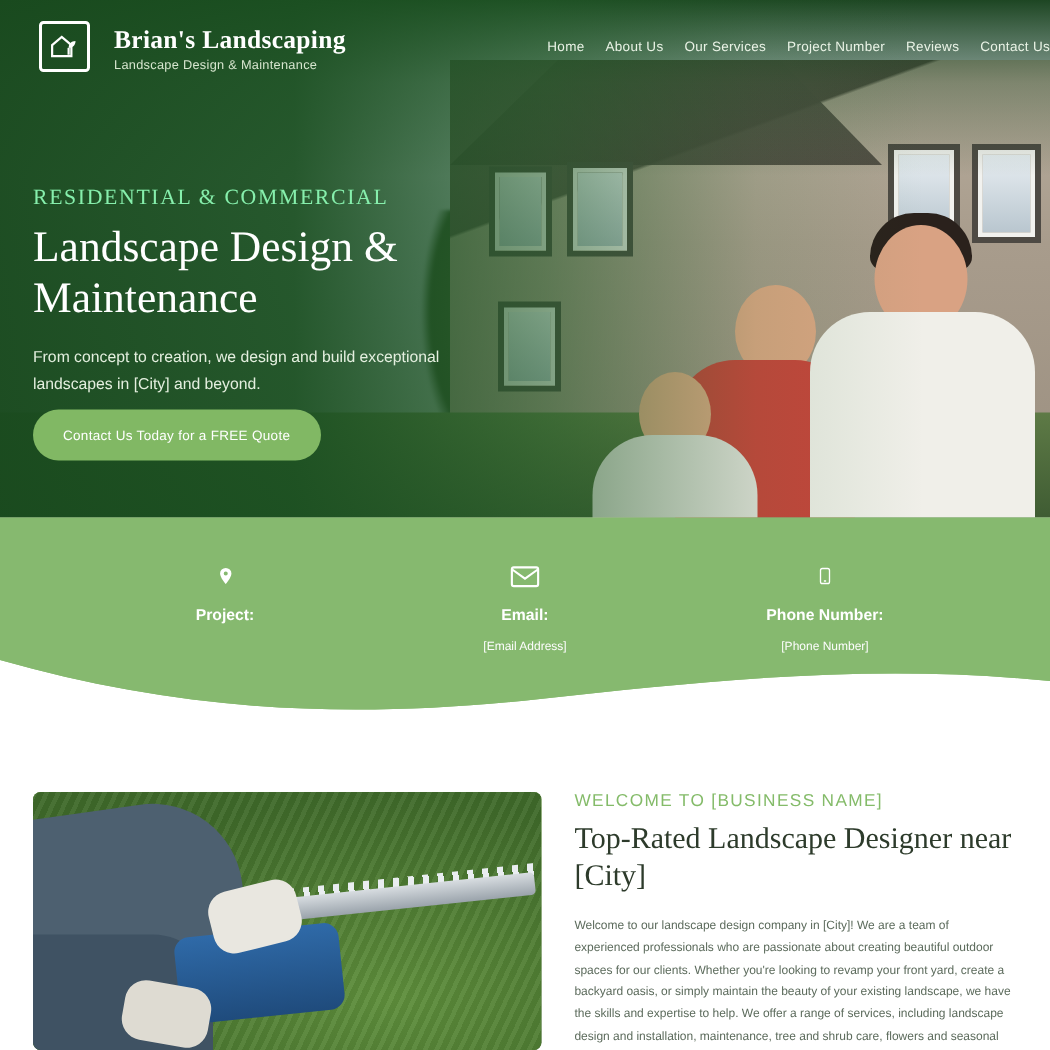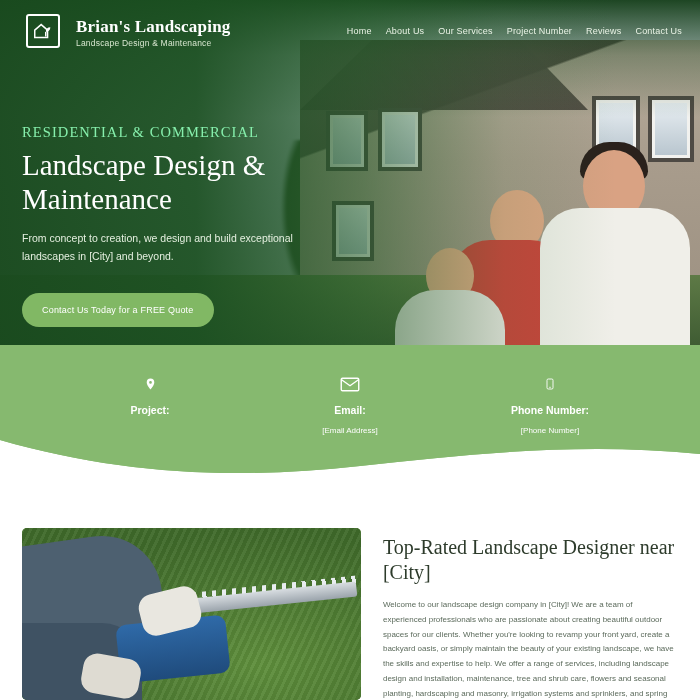--- a/index.html
+++ b/index.html
@@ -94,40 +94,40 @@
     border: 2px solid #ffffff; border-radius: 3px;
     display: flex; align-items: center; justify-content: center;
   }
   .logo-mark svg { display: block; }
   .brand-text { line-height: 1.05; }
   .brand-name {
     color: #ffffff; font-size: 17px; font-weight: 700; letter-spacing: .2px;
     font-family: "Liberation Serif", serif;
   }
   .brand-tag { color: #d7e6cf; font-size: 8.5px; margin-top: 3px; letter-spacing: .2px; }
-  .nav { margin-left: auto; display: flex; align-items: flex-start; gap: 14px; padding-right: 18px; }
+  .nav { margin-left: auto; display: flex; align-items: flex-start; gap: 14px; }
   .nav a {
     color: #eaf3e6; font-size: 9px; text-decoration: none; letter-spacing: .2px;
   }
 
   
   .hero-content { position: absolute; left: 22px; top: 124px; width: 330px; z-index: 4; }
   .hero-eyebrow {
     color: #86efac; font-size: 14.5px; letter-spacing: 1.1px;
     font-family: "Liberation Serif", serif;
   }
   .hero-title {
     color: #ffffff; font-size: 29px; line-height: 1.18; margin-top: 7px; font-weight: 400;
     font-family: "Liberation Serif", serif;
   }
   .hero-sub {
     color: #e4efdf; font-size: 10.5px; line-height: 1.65; margin-top: 14px; width: 315px;
   }
   .hero-btn {
-    display: inline-block; margin-top: 28px;
+    display: inline-block; margin-top: 8px;
     background: #81b864; color: #ffffff;
     font-size: 9px; padding: 12px 20px; border: none; border-radius: 22px;
     cursor: pointer; letter-spacing: .2px;
   }
 
   
   .info-band {
     position: absolute; left: 0; top: 345px; width: 700px; height: 130px;
     background: #86b96f;
     display: flex; align-items: flex-start; justify-content: center; gap: 0;
@@ -304,19 +304,20 @@
         <div class="hedge"></div>
         <div class="worker-arm"></div>
         <div class="worker-arm2"></div>
         <div class="trimmer-teeth"></div>
         <div class="trimmer-bar"></div>
         <div class="trimmer-body"></div>
         <div class="glove"></div>
         <div class="glove2"></div>
       </div>
       <div class="text-col">
+        <div class="welcome">WELCOME TO [BUSINESS NAME]</div>
         <h2 class="headline">Top-Rated Landscape Designer near [City]</h2>
         <p class="body-copy">Welcome to our landscape design company in [City]! We are a team of experienced professionals who are passionate about creating beautiful outdoor spaces for our clients. Whether you're looking to revamp your front yard, create a backyard oasis, or simply maintain the beauty of your existing landscape, we have the skills and expertise to help. We offer a range of services, including landscape design and installation, maintenance, tree and shrub care, flowers and seasonal planting, hardscaping and masonry, irrigation systems and sprinklers, and spring and fall clean-up. Contact us today to learn more and schedule a consultation with one of our talented team members.</p>
       </div>
     </div>
   </div>
 
 </div>
 
 </body></html>

